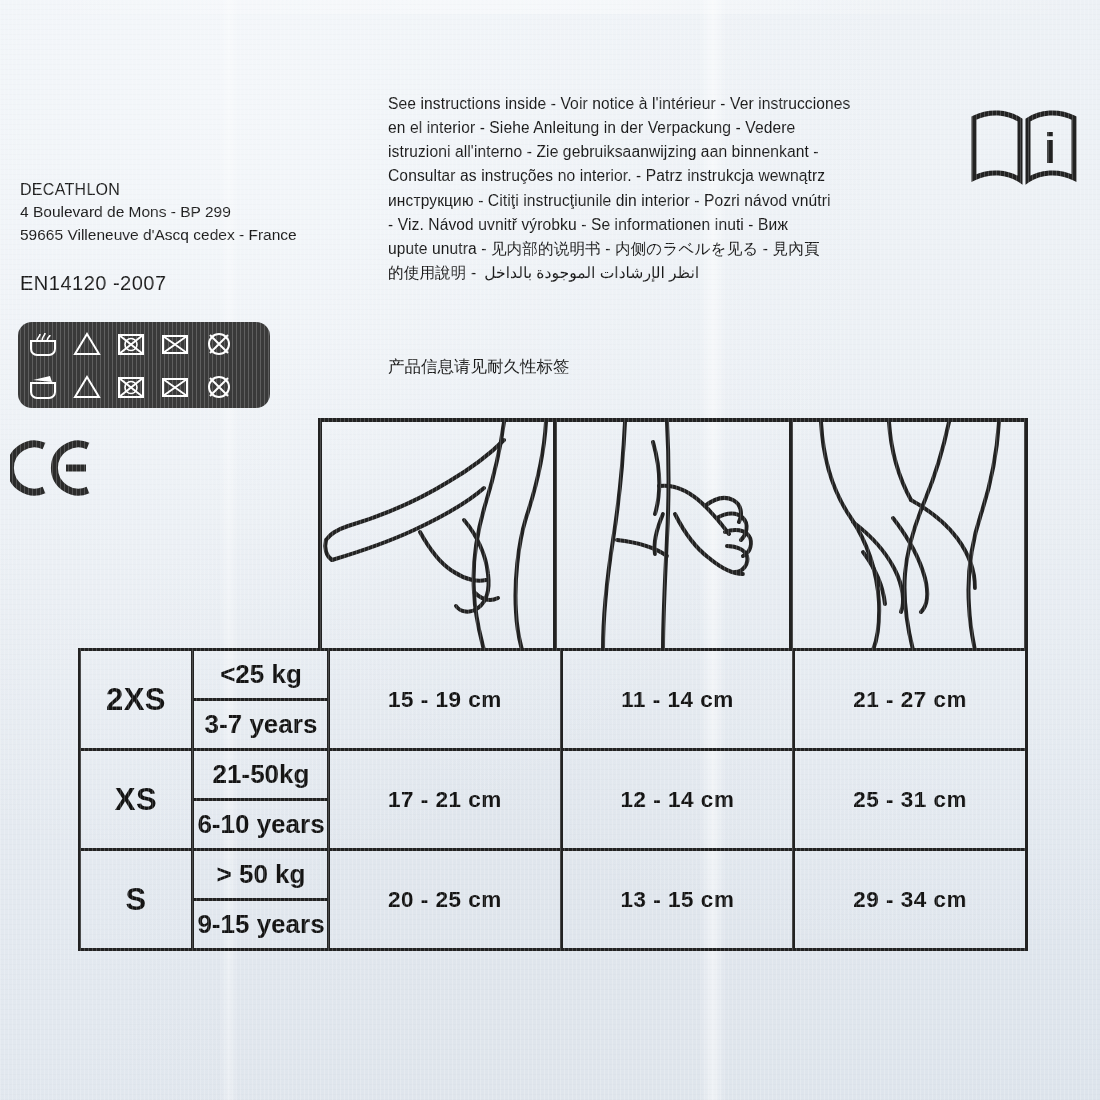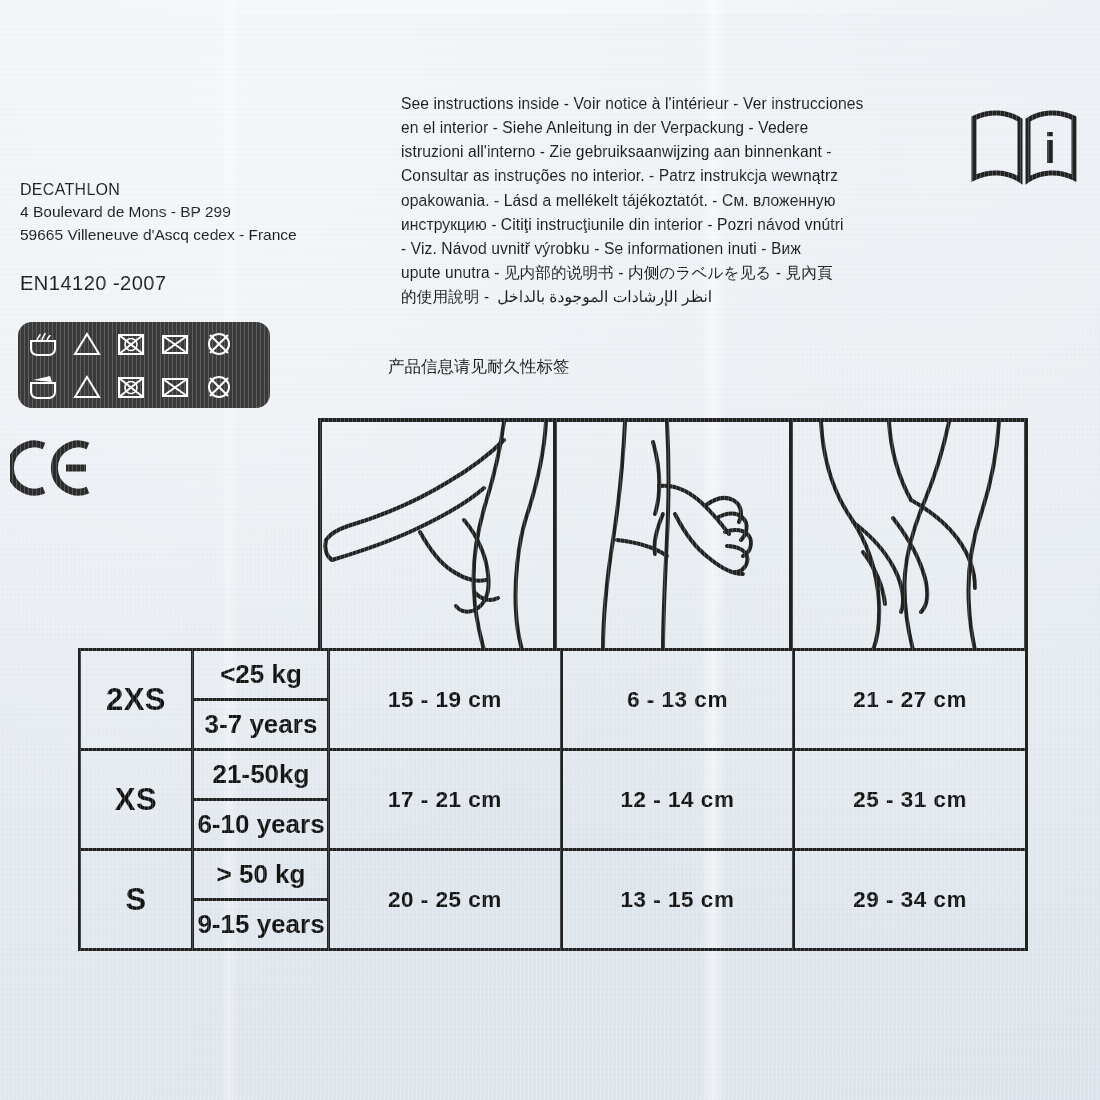--- a/index.html
+++ b/index.html
@@ -109,21 +109,20 @@
     top: 92px;
     width: 560px;
     font-size: 15.6px;
     line-height: 1.55;
     color: #1a1a1a;
     letter-spacing: 0.1px;
   }
   .langs .l {
     display: block;
     white-space: nowrap;
-    margin-left: 13px;
   }
   .langs .rtl {
     direction: rtl;
     text-align: right;
     white-space: nowrap;
   }
   .cn-note {
     position: absolute;
     left: 388px;
     top: 356px;
@@ -285,21 +284,20 @@
       <path d="M78 8 A24 24 0 1 0 78 52" fill="none" stroke="#2b2b2b" stroke-width="7"></path>
       <path d="M56 30 h20" fill="none" stroke="#2b2b2b" stroke-width="7"></path>
     </svg>
   </div>
 
   <div class="langs">
     <span class="l">See instructions inside - Voir notice à l'intérieur - Ver instrucciones</span>
     <span class="l">en el interior - Siehe Anleitung in der Verpackung - Vedere</span>
     <span class="l">istruzioni all'interno - Zie gebruiksaanwijzing aan binnenkant -</span>
     <span class="l">Consultar as instruções no interior. - Patrz instrukcja wewnątrz</span>
-    <span class="l">opakowania. - Lásd a mellékelt tájékoztatót. - См. вложенную</span>
     <span class="l">инструкцию - Citiţi instrucţiunile din interior - Pozri návod vnútri</span>
     <span class="l">- Viz. Návod uvnitř výrobku - Se informationen inuti - Виж</span>
     <span class="l">upute unutra - 见内部的说明书 - 内侧のラベルを见る - 見內頁</span>
     <span class="l" style="display:flex;gap:8px;align-items:flex-start;">
       <span>的使用說明 -</span>
       <span class="rtl">انظر الإرشادات الموجودة بالداخل</span>
     </span>
   </div>
 
   <div class="cn-note">产品信息请见耐久性标签</div>
@@ -359,21 +357,21 @@
       </svg>
     </div>
   </div>
 
   <table class="sizes">
     <tbody>
       <tr>
         <td class="sz" rowspan="2">2XS</td>
         <td class="kg">&lt;25 kg</td>
         <td class="meas" rowspan="2">15 - 19 cm</td>
-        <td class="meas" rowspan="2">6 - 13 cm</td>
+        <td class="meas" rowspan="2">11 - 14 cm</td>
         <td class="meas" rowspan="2">21 - 27 cm</td>
       </tr>
       <tr>
         <td class="kg">3-7 years</td>
       </tr>
 
       <tr>
         <td class="sz" rowspan="2">XS</td>
         <td class="kg">21-50kg</td>
         <td class="meas" rowspan="2">17 - 21 cm</td>

